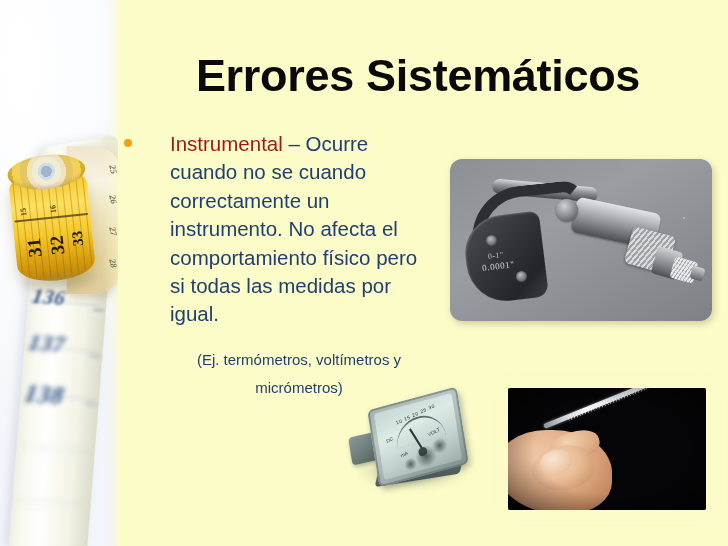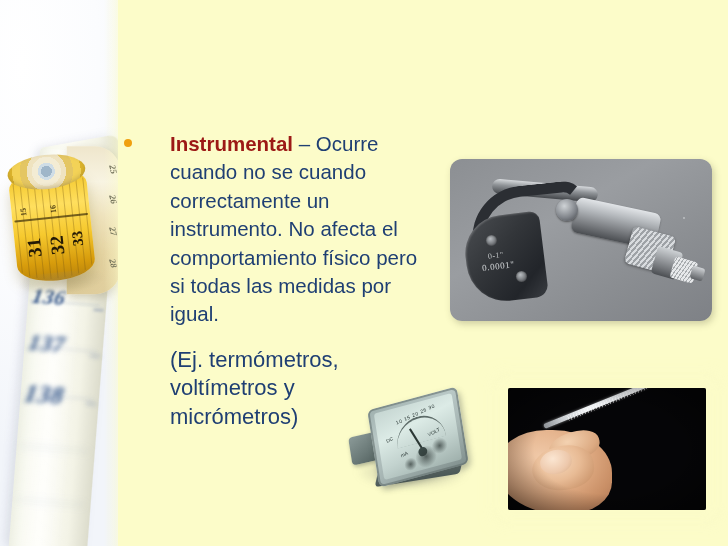--- a/index.html
+++ b/index.html
@@ -146,25 +146,25 @@
   }
   .bullet-dot{
     position:absolute; left:0px; top:9px;
     width:8px; height:8px; border-radius:50%;
     background:#f0a010;
   }
   .para{
     position:absolute; left:46px; top:0; width:258px;
     font-size:20.5px; line-height:28.4px; color:#1f3f73;
   }
-  .para .strong{ color:#9c1916;font-weight:bold; }
+  .para .strong{ color:#9c1916; }
   .para .dash{ color:#1f3f73; }
   .para2{
     position:absolute; left:46px; top:216px; width:258px;
-    font-size:22px; line-height:28.4px; color:#1f3f73;
+    font-size:15px; line-height:28.4px; color:#1f3f73;text-align:center;
   }
 
   
   .photo-micrometer{
     position:absolute; left:450px; top:159px; width:262px; height:162px;
     border-radius:12px; overflow:hidden;
     background:linear-gradient(150deg,#8c8f93 0%,#9a9da1 38%,#8b8e92 70%,#7e8186 100%);
     box-shadow:2px 3px 7px rgba(90,90,60,.28);
   }
   .mic-anvilblock{
@@ -421,20 +421,21 @@
 
       <span class="roll-num" style="left:16px; top:74px; font-size:8px; opacity:.85;">15</span>
       <span class="roll-num" style="left:46px; top:74px; font-size:8px; opacity:.85;">16</span>
 
       <div class="roll-shadow"></div>
     </div>
 
     <div class="panel-feather"></div>
   </div>
 
+  <div class="title">Errores Sistemáticos</div>
 
   <div class="bullet-row">
     <div class="bullet-dot"></div>
 
     <div class="para"><span class="strong">Instrumental</span><span class="dash"> – </span><span>Ocurre cuando no se cuando correctamente un instrumento. No afecta el comportamiento físico pero si todas las medidas por igual.</span></div>
 
     <div class="para2">(Ej. termómetros, voltímetros y micrómetros)</div>
   </div>
 
   <div class="photo-micrometer">

